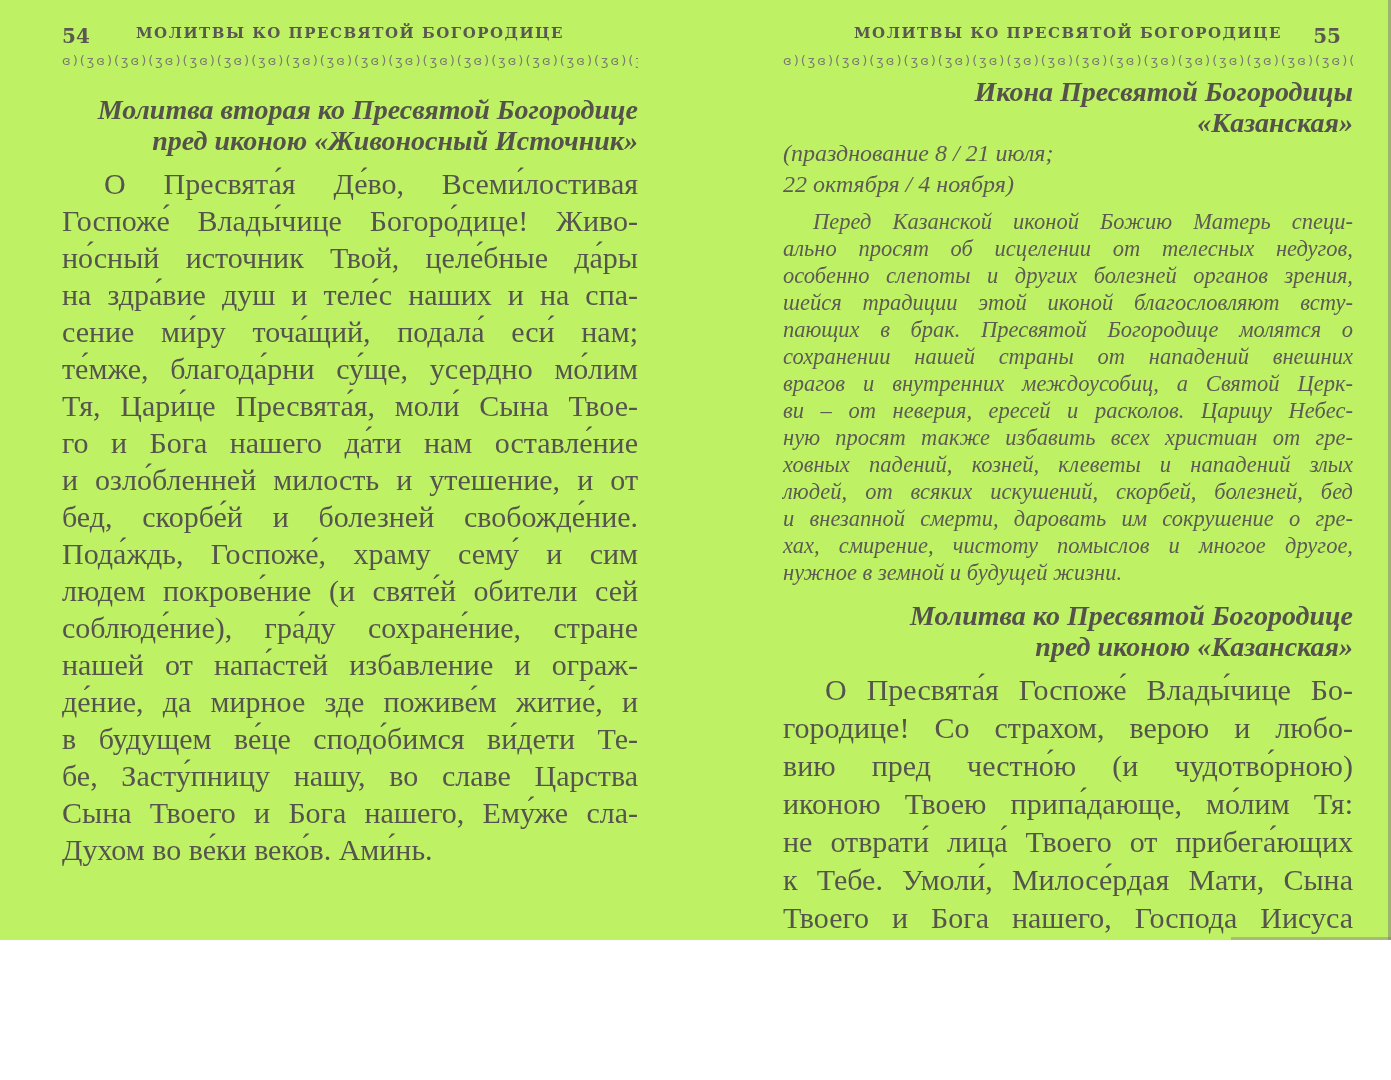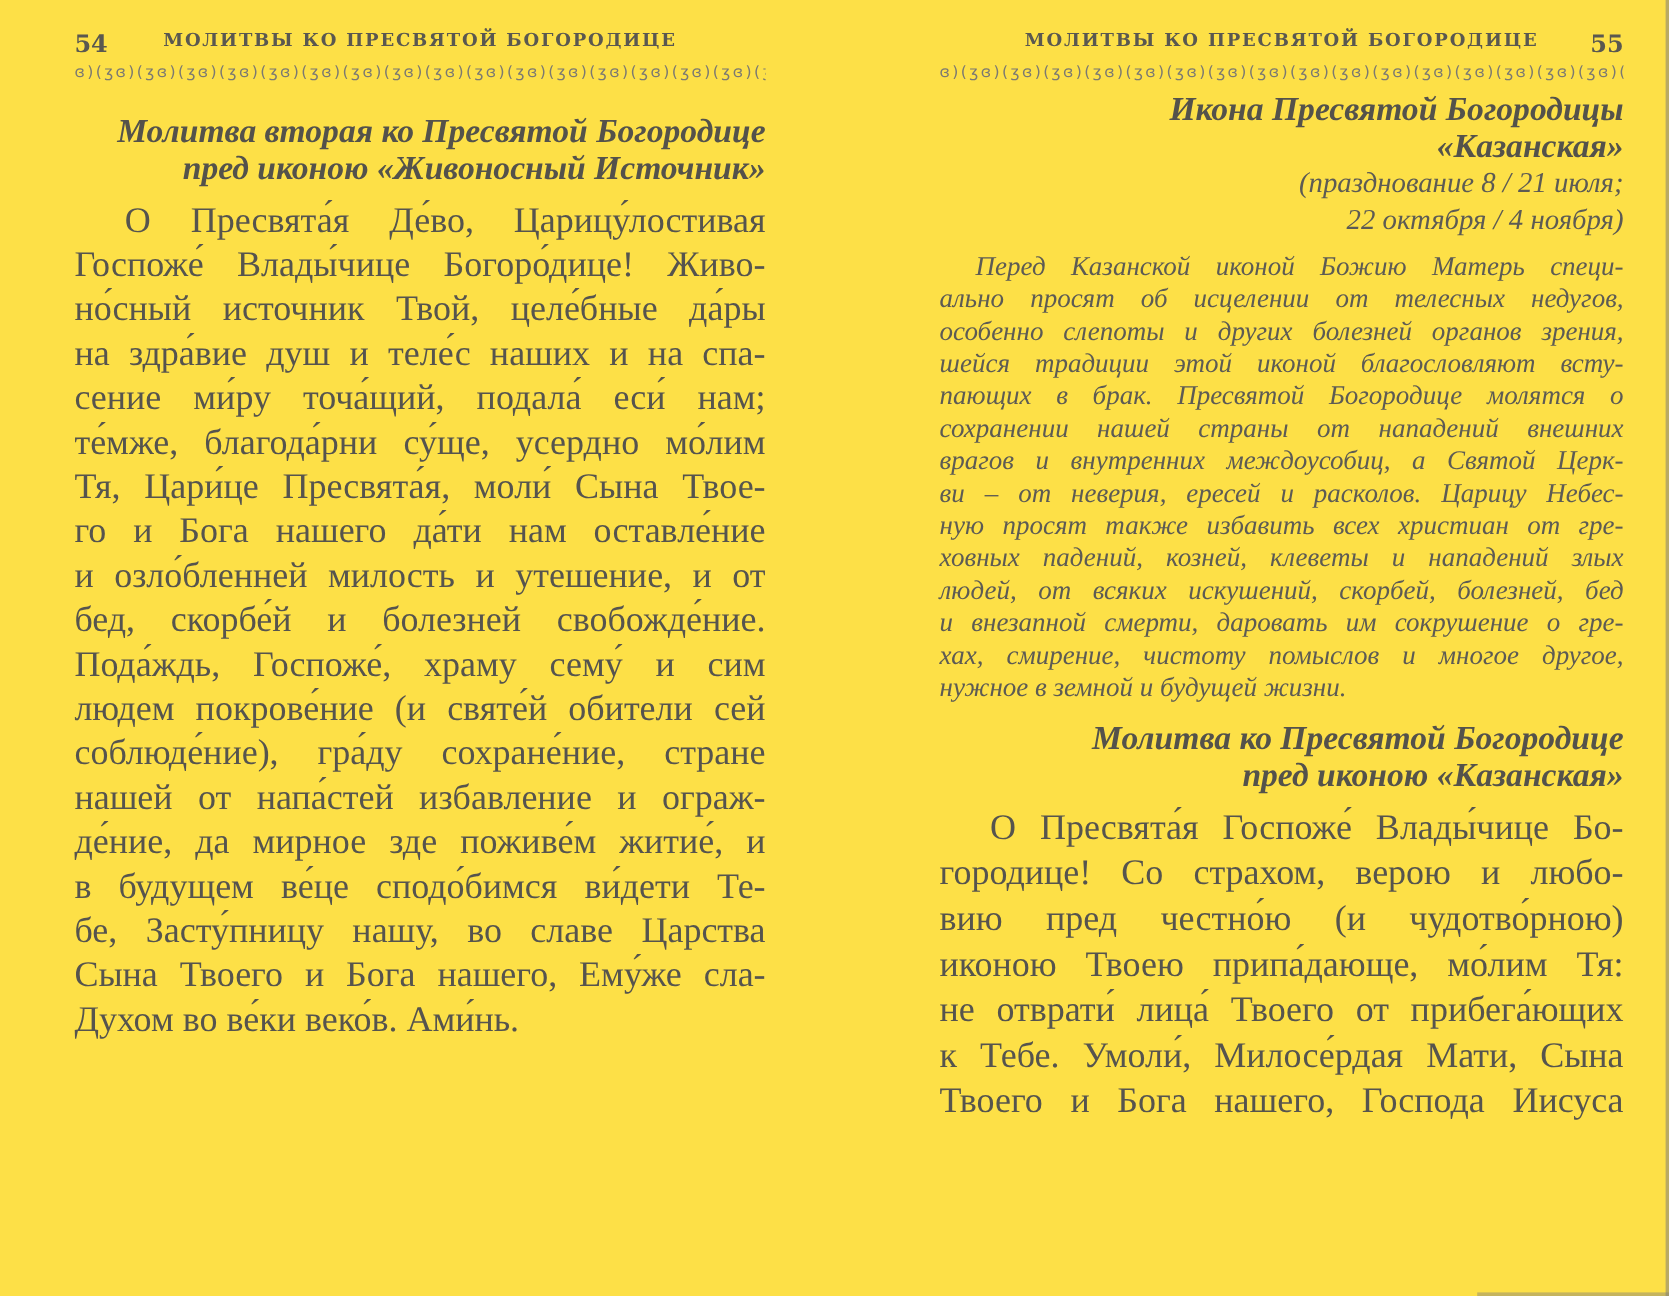--- a/index.html
+++ b/index.html
@@ -1,51 +1,51 @@
 <!DOCTYPE html>
 <html><head>
 <meta charset="utf-8">
 <style>
   html,body { margin:0; padding:0; background:#ffffff; }
   .canvas {
-    position:relative; width:1391px; height:1080px;
-    background:#fde047; overflow:hidden;
+    position:relative; width:1391px; height:940px;
+    background:#bef264; overflow:hidden;
     font-family:"Liberation Serif", serif;
     color:#55534d;
   }
   .page-col { position:absolute; top:24px; }
   .col-left  { left:62px;  width:576px; }
   .col-right { left:783px; width:570px; }
 
   .running-head { position:relative; height:28px; }
   .rh-title {
     text-align:center; font-weight:bold; font-size:15px;
     letter-spacing:1.5px; color:#5a5850;
     font-family:"DejaVu Serif", serif;
   }
   .pagenum {
     position:absolute; top:0; font-weight:bold; font-size:20px; color:#5a5850;
     font-family:"DejaVu Serif", serif;
   }
   .pagenum-left  { left:0; }
-  .pagenum-right { right:0; }
+  .pagenum-right { right:12px; }
 
   .ornament {
     margin-top:1px; white-space:nowrap; overflow:hidden;
     font-size:13px; letter-spacing:2px; color:#7b7972;
     font-family:"DejaVu Sans", sans-serif;
   }
 
   .section-title {
     margin-top:26px; text-align:right;
     font-weight:bold; font-style:italic;
     font-size:28px; line-height:31px; color:#54524b;
   }
   .feast {
-    text-align:right; font-style:italic;
+    text-align:left; font-style:italic;
     font-size:24px; line-height:31px; color:#5d5b54;
   }
 
   .prayer-body { margin-top:9px; font-size:30px; line-height:37px; color:#56544e; }
   .col-right .prayer-body { line-height:38px; }
 
   .intro-body {
     margin-top:8px; font-style:italic;
     font-size:22.5px; line-height:27px; color:#5d5b54;
   }
@@ -75,21 +75,21 @@
       <div class="rh-title">МОЛИТВЫ КО ПРЕСВЯТОЙ БОГОРОДИЦЕ</div>
     </div>
     <div class="ornament">ɞ)(ʒɞ)(ʒɞ)(ʒɞ)(ʒɞ)(ʒɞ)(ʒɞ)(ʒɞ)(ʒɞ)(ʒɞ)(ʒɞ)(ʒɞ)(ʒɞ)(ʒɞ)(ʒɞ)(ʒɞ)(ʒɞ)(ʒɞ)(ʒɞ)(ʒ</div>
 
     <div class="section-title">
       <div>Молитва вторая ко Пресвятой Богородице</div>
       <div>пред иконою «Живоносный Источник»</div>
     </div>
 
     <div class="prayer-body">
-        <div class="line indent">О Пресвята́я Де́во, Царицу́лостивая</div>
+        <div class="line indent">О Пресвята́я Де́во, Всеми́лостивая</div>
         <div class="line">Госпоже́ Влады́чице Богоро́дице! Живо-</div>
         <div class="line">но́сный источник Твой, целе́бные да́ры</div>
         <div class="line">на здра́вие душ и теле́с наших и на спа-</div>
         <div class="line">сение ми́ру точа́щий, подала́ еси́ нам;</div>
         <div class="line">те́мже, благода́рни су́ще, усердно мо́лим</div>
         <div class="line">Тя, Цари́це Пресвята́я, моли́ Сына Твое-</div>
         <div class="line">го и Бога нашего да́ти нам оставле́ние</div>
         <div class="line">и озло́бленней милость и утешение, и от</div>
         <div class="line">бед, скорбе́й и болезней свобожде́ние.</div>
         <div class="line">Пода́ждь, Госпоже́, храму сему́ и сим</div>

